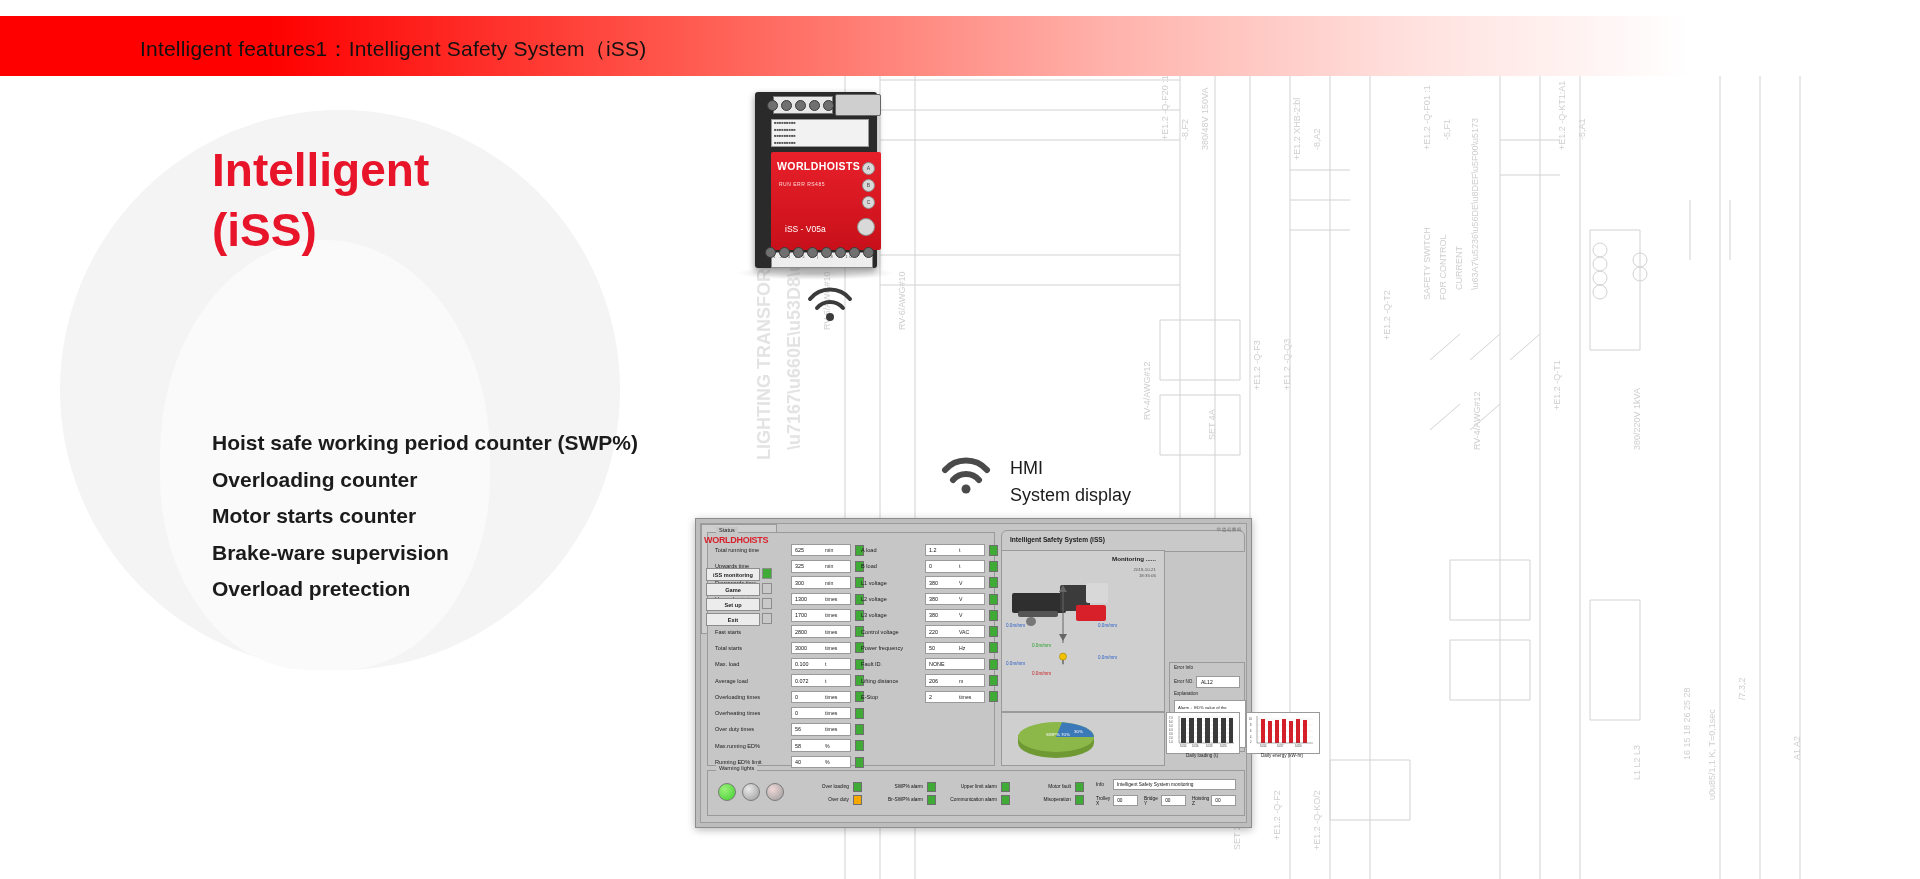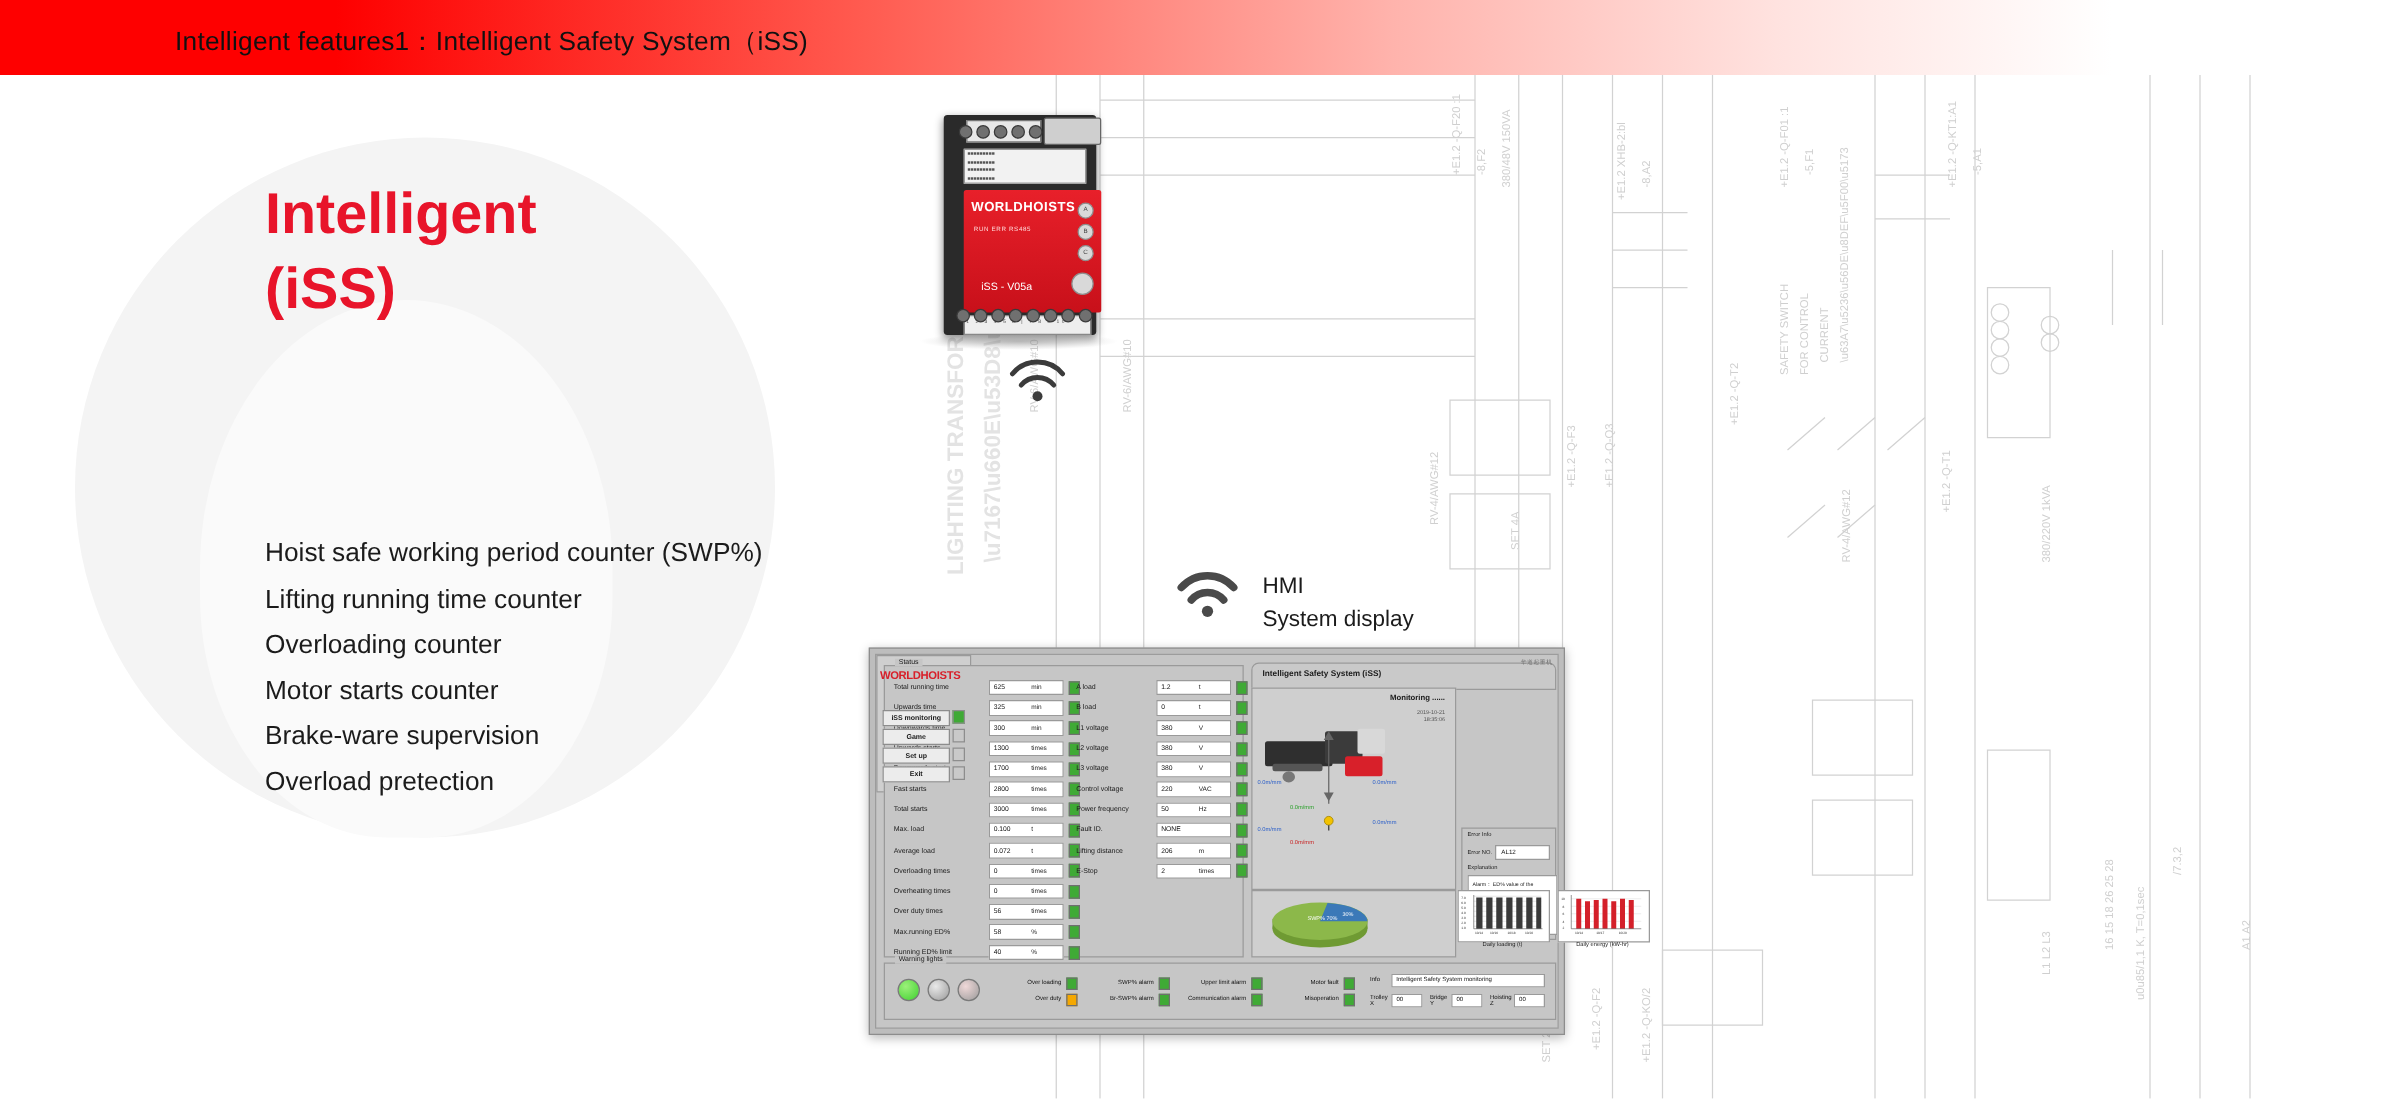--- a/index.html
+++ b/index.html
@@ -14,35 +14,35 @@
   #watermark{
     position:absolute;left:60px;top:110px;width:560px;height:560px;
     border-radius:50%;background:#f4f4f4;z-index:0;
   }
   #watermark2{
     position:absolute;left:160px;top:240px;width:330px;height:430px;
     border-radius:50% 50% 45% 45%;background:#fafafa;z-index:0;
   }
   
   #titlebar{
-    position:absolute;left:0;top:0;width:1920px;height:60px;z-index:5;
+    position:absolute;left:0;top:16px;width:1920px;height:60px;z-index:5;
     background:linear-gradient(to right,#fe0000 0%,#fe0000 14%,#ff5b50 36%,#ffb3ac 58%,#ffe2df 74%,#ffffff 88%,#ffffff 100%);
   }
   #titlebar .t{
     position:absolute;left:140px;top:19px;
     font-size:21px;color:#111;letter-spacing:.2px;white-space:nowrap;
   }
   
   #headline{
     position:absolute;left:212px;top:140px;z-index:6;
     color:#e8142a;font-size:46px;line-height:60px;font-weight:bold;
   }
   #bullets{
     position:absolute;left:212px;top:425px;z-index:6;
-    color:#1b1b1b;font-size:21px;line-height:36.5px;
+    color:#1b1b1b;font-size:21px;line-height:36.5px;font-weight:bold;
   }
   
   #device{position:absolute;left:745px;top:70px;width:145px;height:220px;z-index:6;}
   .dev-blk{position:absolute;background:#1b1b1b;border-radius:2px;}
   #dev-body{left:10px;top:22px;width:122px;height:176px;background:#2a2a2a;
     box-shadow:0 3px 7px rgba(0,0,0,.45);border-radius:3px;}
   #dev-red{position:absolute;left:16px;top:60px;width:110px;height:98px;
     background:linear-gradient(to bottom,#e8202a,#c8101a);border-radius:2px;}
   #dev-red .brand{position:absolute;left:6px;top:8px;font-size:10.5px;color:#fff;
     font-weight:bold;letter-spacing:.4px;}
@@ -214,21 +214,20 @@
   <div class="t">Intelligent features1：Intelligent Safety System（iSS)</div>
 </div>
 
 <div id="headline">
   <div>Intelligent</div>
   <div>(iSS)</div>
 </div>
 
 <div id="bullets">
   <div>Hoist safe working period counter (SWP%)</div>
-  <div>Lifting running time counter</div>
   <div>Overloading counter</div>
   <div>Motor starts counter</div>
   <div>Brake-ware supervision</div>
   <div>Overload pretection</div>
 </div>
 
 <div id="device">
   <div class="dev-blk" id="dev-body">
     <div id="dev-top-white"></div>
     <div id="dev-top-white2"></div>

